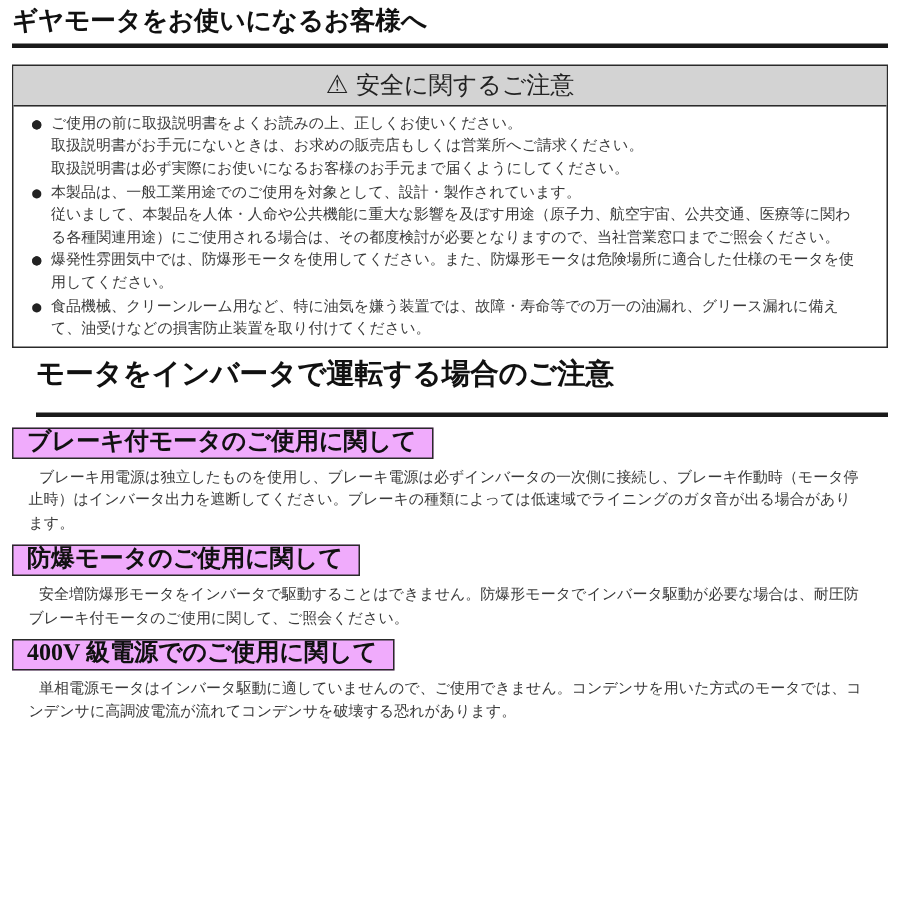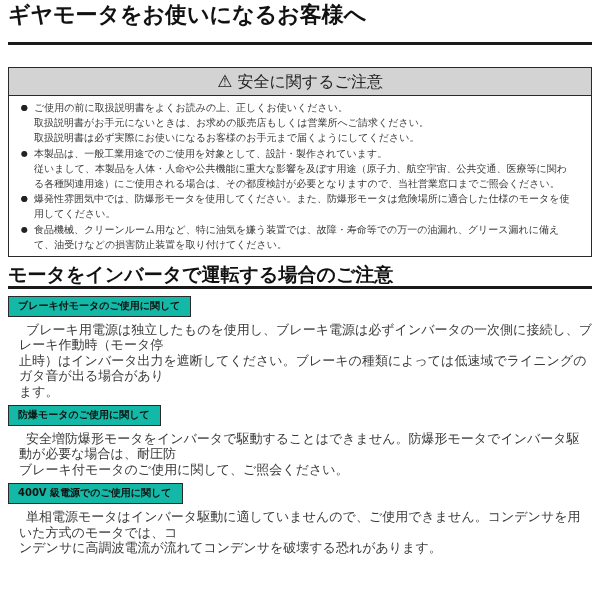--- a/index.html
+++ b/index.html
@@ -16,32 +16,32 @@
     width: 600px; height: 600px;
     overflow: hidden;
     background: var(--page-bg);
     font-family: "DejaVu Sans", "Liberation Sans", sans-serif;
     color: var(--text);
   }
   .page { padding: 3px 8px 0 8px; }
 
   
   .h1 {
-    font-size: 22px;
+    font-size: 17px;
     line-height: 23px;
     font-weight: bold;
     color: var(--heading-text);
-    padding-bottom: 16px;
+    padding-bottom: 3px;
     border-bottom: 3px solid var(--rule);
     margin: 0;
   }
 
   
   .safety-box {
-    margin-top: 22px;
+    margin-top: 11px;
     border: 1px solid var(--border);
   }
   .safety-header {
     background: var(--header-bg);
     border-bottom: 1px solid var(--border);
     text-align: center;
     font-size: 16px;
     line-height: 20px;
     padding: 3px 0;
     color: #222;
@@ -70,41 +70,42 @@
     line-height: 15.2px;
     color: #222;
   }
 
   
   .h2 {
     font-size: 19px;
     line-height: 22px;
     font-weight: bold;
     color: var(--heading-text);
-    margin: 6px 0 0 0;
-    padding-bottom: 1px;
+    margin: 6px 0 0 16px;
+    padding-bottom: 15px;
     border-bottom: 3px solid var(--rule);
   }
 
   
   .sub-label-box {
     display: inline-block;
     border: 1px solid var(--border);
-    font-size: 10px;
+    font-size: 16px;
     line-height: 14px;
     font-weight: bold;
     color: var(--heading-text);
     padding: 2px 10px 3px 9px;
     margin-top: 6px;
-    background: #14b8a6;
+    background: #f0abfc;
+    font-family: Liberation Serif, serif;
   }
   .subsection:first-of-type .sub-label-box { margin-top: 7px; }
   .sub-body {
     margin: 5px 0 0 11px;
-    font-size: 13px;
+    font-size: 10px;
     line-height: 15.4px;
     white-space: pre-wrap;
     text-indent: 7px;
   }
 </style>
 </head>
 <body>
 
 <div class="page">
 

